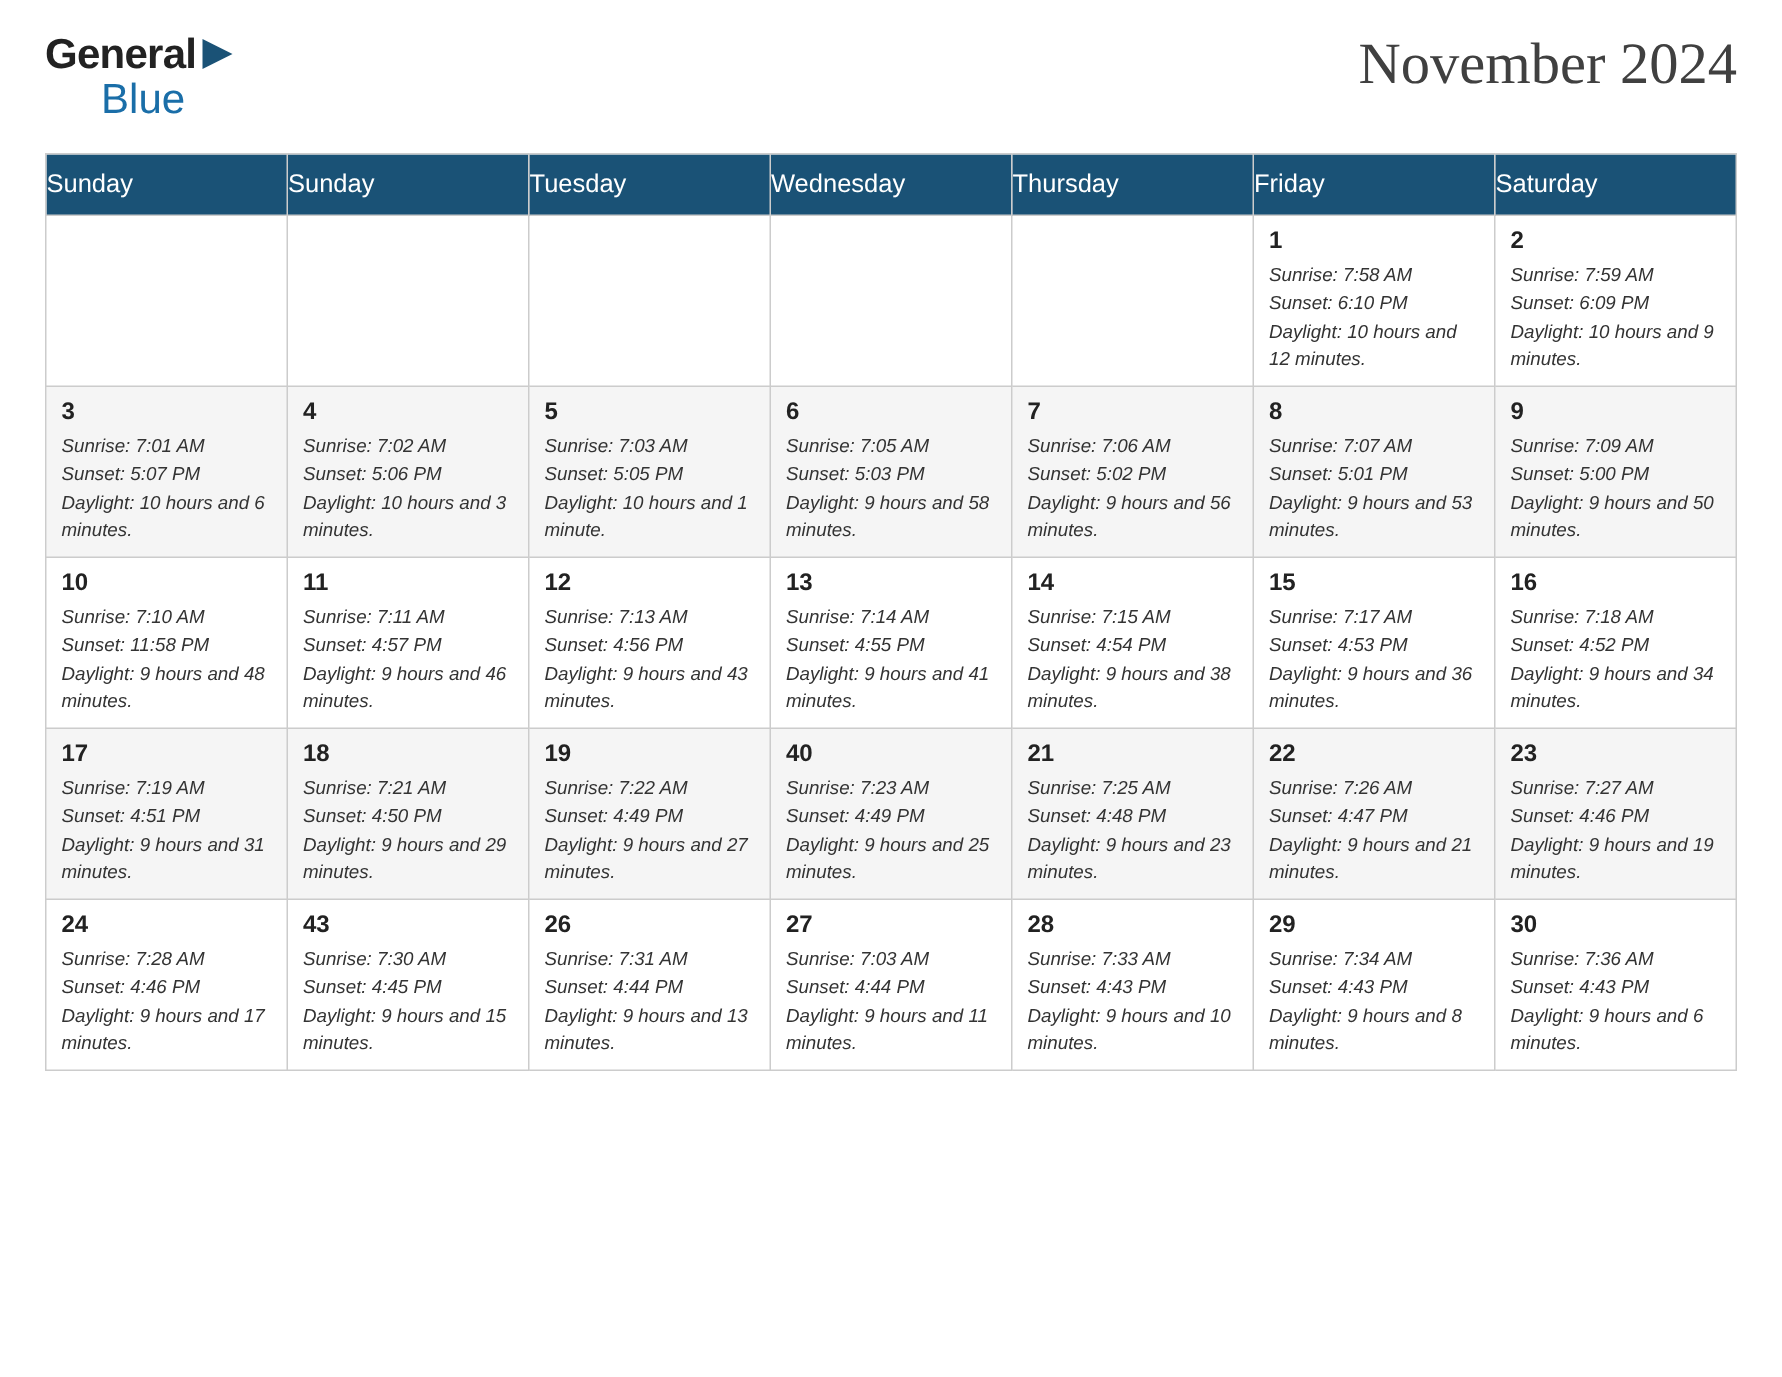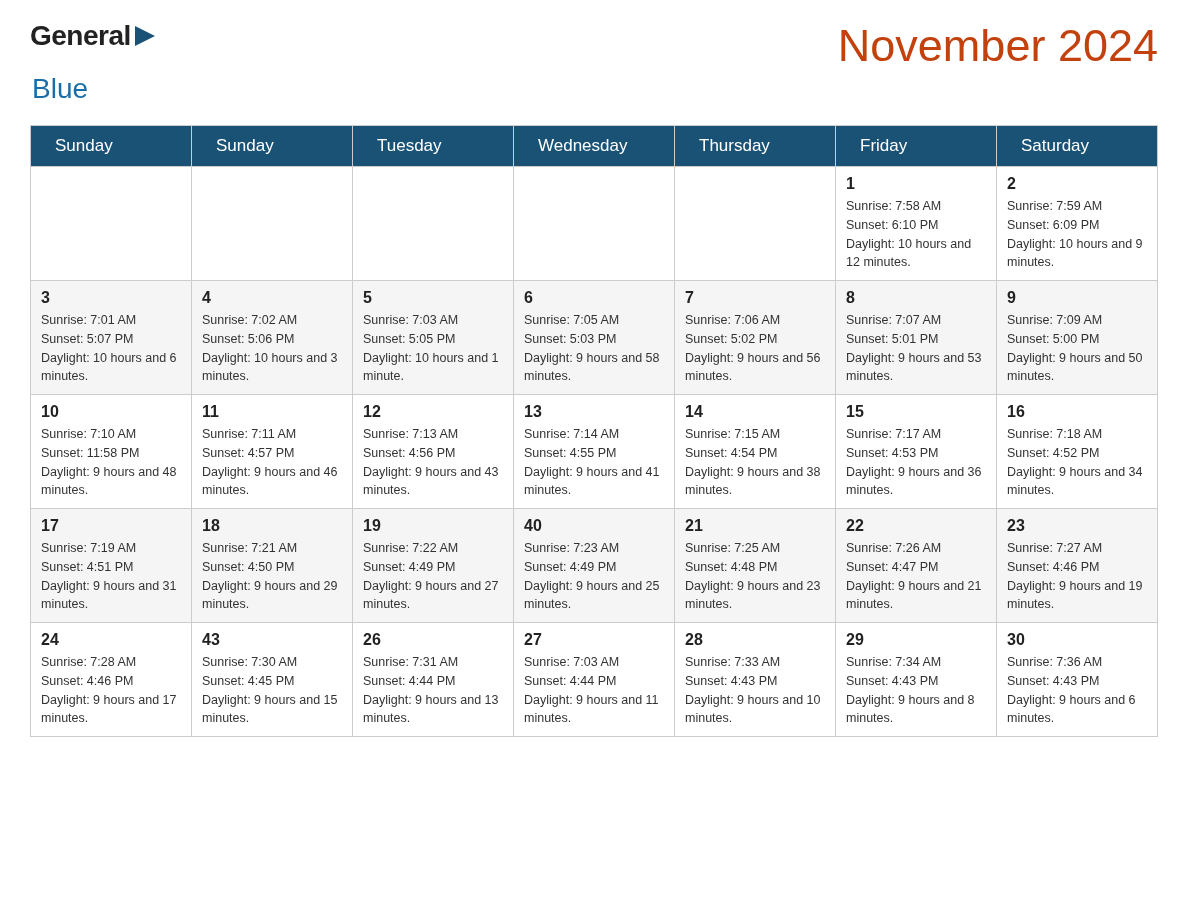--- a/index.html
+++ b/index.html
@@ -12,57 +12,57 @@
     }
     .header {
       display: flex;
       justify-content: space-between;
       align-items: flex-start;
       margin-bottom: 20px;
     }
     .logo {
       display: flex;
       flex-direction: column;
-      align-items: flex-start;
-      gap: 23px;
+      align-items: center;
     }
     .logo-top {
       display: flex;
       align-items: center;
     }
     .logo-general {
       font-size: 28px;
       font-weight: bold;
       color: #222;
       letter-spacing: -0.5px;
     }
     .title-block {
       text-align: right;
     }
     .main-title {
-      font-size: 45px;
+      font-size: 39px;
       font-weight: normal;
-      color: #c2410c;
+      color: #404040;
+      font-family: Liberation Serif, serif;
     }
     .subtitle {
       font-size: 22px;
       color: #555;
       margin-top: 4px;
     }
     .calendar {
       width: 100%;
       border-collapse: collapse;
       border: 1px solid #ccc;
     }
     .calendar th {
       background-color: #1a5276;
       color: #fff;
       font-size: 17px;
       font-weight: normal;
-      padding: 10px 24px;
+      padding: 10px 0;
       text-align: left;
       border: 1px solid #ccc;
     }
     .calendar td {
       vertical-align: top;
       padding: 8px 10px;
       border: 1px solid #ccc;
       width: 14.28%;
       min-height: 100px;
       background: #fff;
@@ -74,20 +74,21 @@
       font-size: 16px;
       font-weight: bold;
       color: #222;
       display: block;
       margin-bottom: 4px;
     }
     .day-info {
       font-size: 12.5px;
       color: #333;
       line-height: 1.5;
+      font-style: italic;
     }
     .empty-cell {
       background: #fff;
     }
     
     .row-odd td { background: #fff; }
     .row-even td { background: #f2f2f2; }
   </style>
 </head>
 <body>

